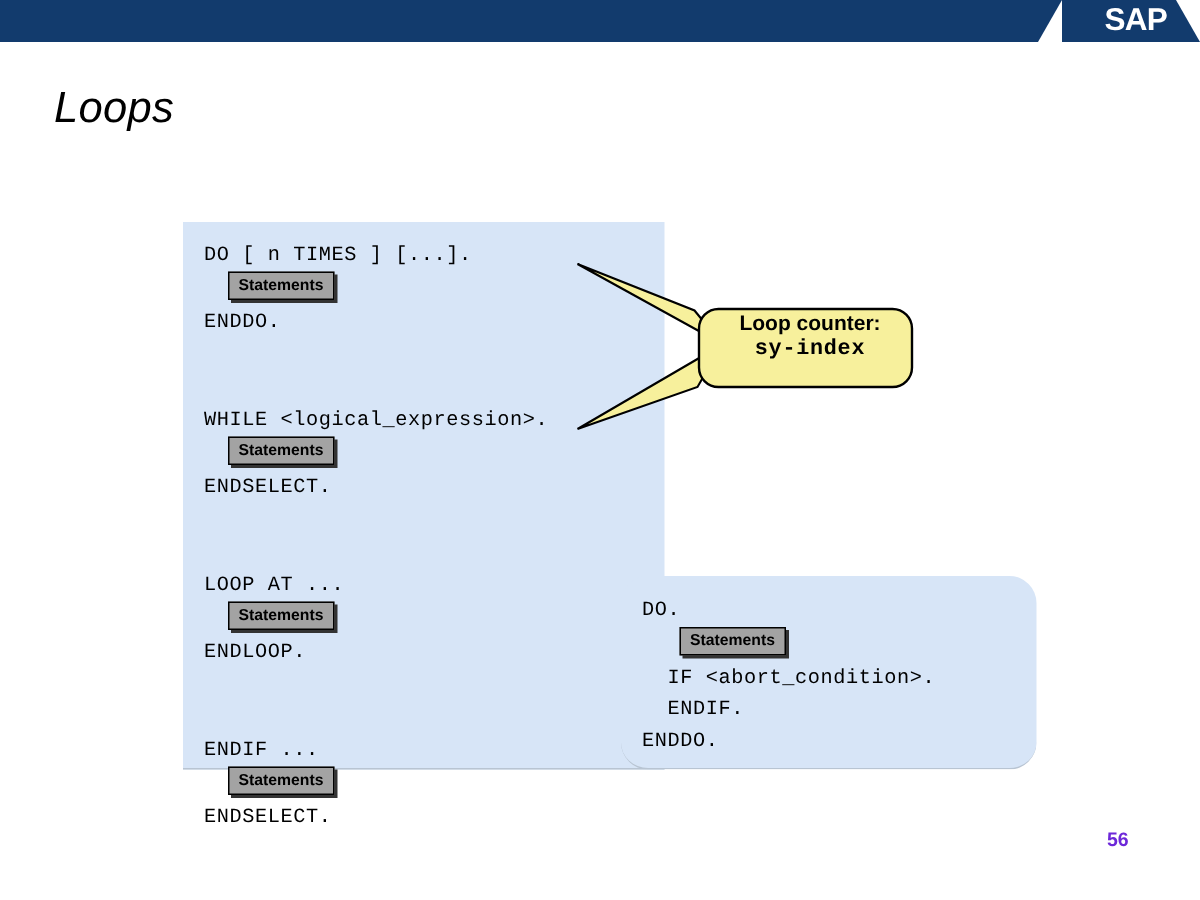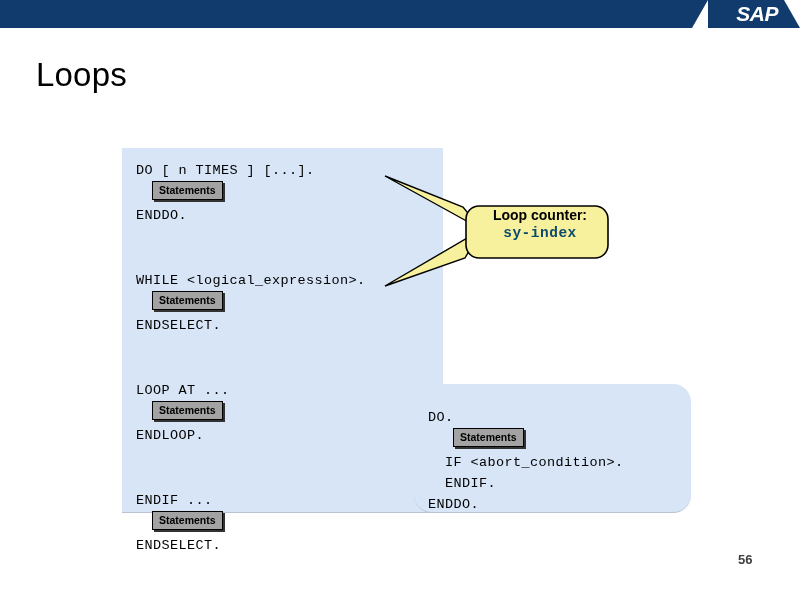--- a/index.html
+++ b/index.html
@@ -38,57 +38,57 @@
     border-style: solid;
     border-width: 28px 0 0 16px;
     border-color: #ffffff transparent transparent transparent;
   }
   .sap-logo {
     position: absolute;
     right: 22px; top: 1px;
     color: #ffffff;
     font-family: "Liberation Sans", sans-serif;
     font-weight: bold;
-    font-style: italic;
     font-size: 21px;
     letter-spacing: -0.5px;
     line-height: 26px;
     z-index: 4;
   }
 
   
   .slide-title {
     position: absolute;
     left: 36px; top: 56px;
     font-family: "Liberation Sans", sans-serif;
-    font-size: 33px;
+    font-size: 29px;
     font-weight: 300;
     color: #000000;
     letter-spacing: 0.2px;
+    font-style: italic;
   }
 
   
   .code-block {
     position: absolute;
     background: #D7E5F7;
     border-bottom: 1px solid #b8c4d2;
     font-family: "Liberation Mono", "DejaVu Sans Mono", monospace;
     font-size: 13.5px;
     color: #000000;
     box-sizing: border-box;
   }
   #code-block-left {
     left: 122px; top: 148px;
     width: 321px; height: 365px;
     padding: 12px 0 0 14px;
   }
   #code-block-right {
     left: 414px; top: 384px;
     width: 277px; height: 129px;
-    padding: 23px 0 0 14px;
+    padding: 13px 0 0 14px;
     border-radius: 18px;
   }
   .code-line {
     height: 21px;
     line-height: 21px;
     white-space: pre;
     letter-spacing: 0.4px;
   }
   .code-line.blank { height: 22px; }
 
@@ -132,33 +132,33 @@
     font-family: "Liberation Sans", sans-serif;
     font-size: 14px;
     font-weight: 600;
     color: #000000;
     line-height: 17px;
   }
   .callout-line2 {
     font-family: "Liberation Mono", "DejaVu Sans Mono", monospace;
     font-size: 14.5px;
     font-weight: bold;
-    color: #0c4a6e;
+    color: #000000;
     line-height: 19px;
     letter-spacing: 0.5px;
   }
 
   
   .page-number {
     position: absolute;
     left: 738px; top: 552px;
     font-family: "Liberation Sans", sans-serif;
     font-size: 13px;
     font-weight: bold;
-    color: #404040;
+    color: #6d28d9;
   }
 </style>
 </head>
 <body>
 
 <div class="header-banner">
   <div class="header-notch"></div>
   <div class="header-notch2"></div>
 </div>
 <div class="sap-logo">SAP</div>

